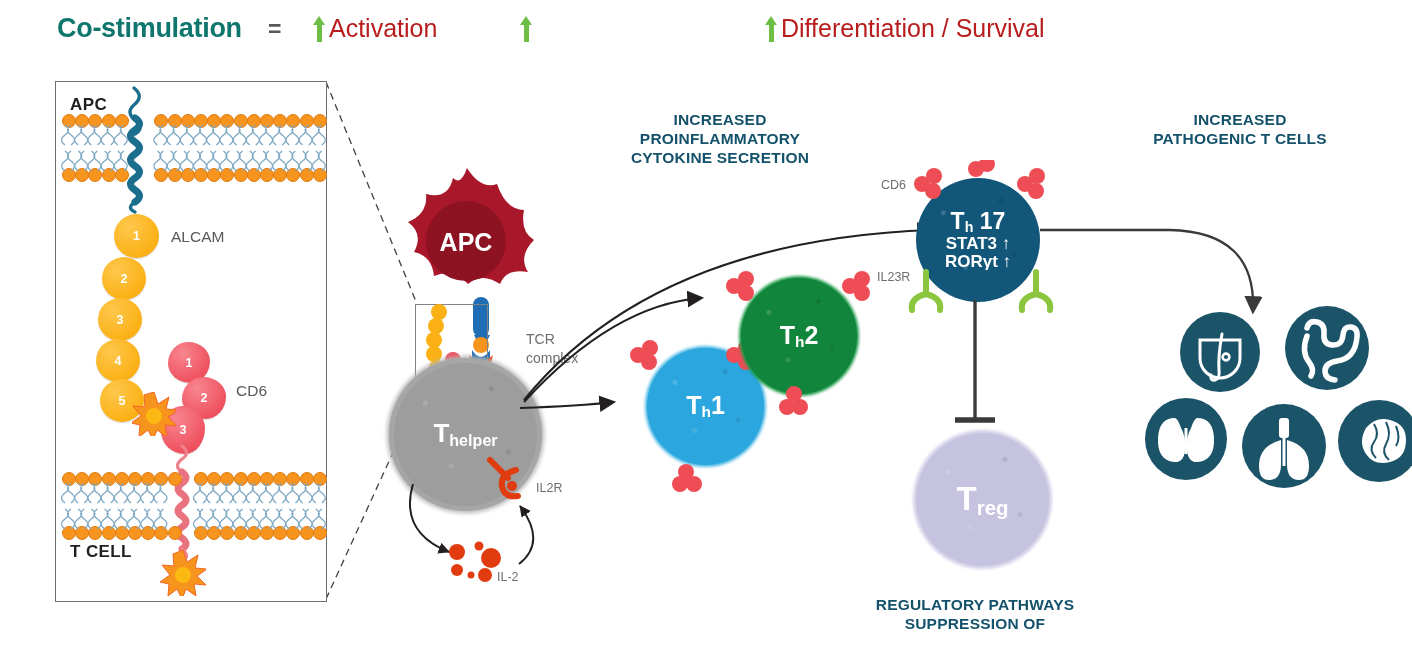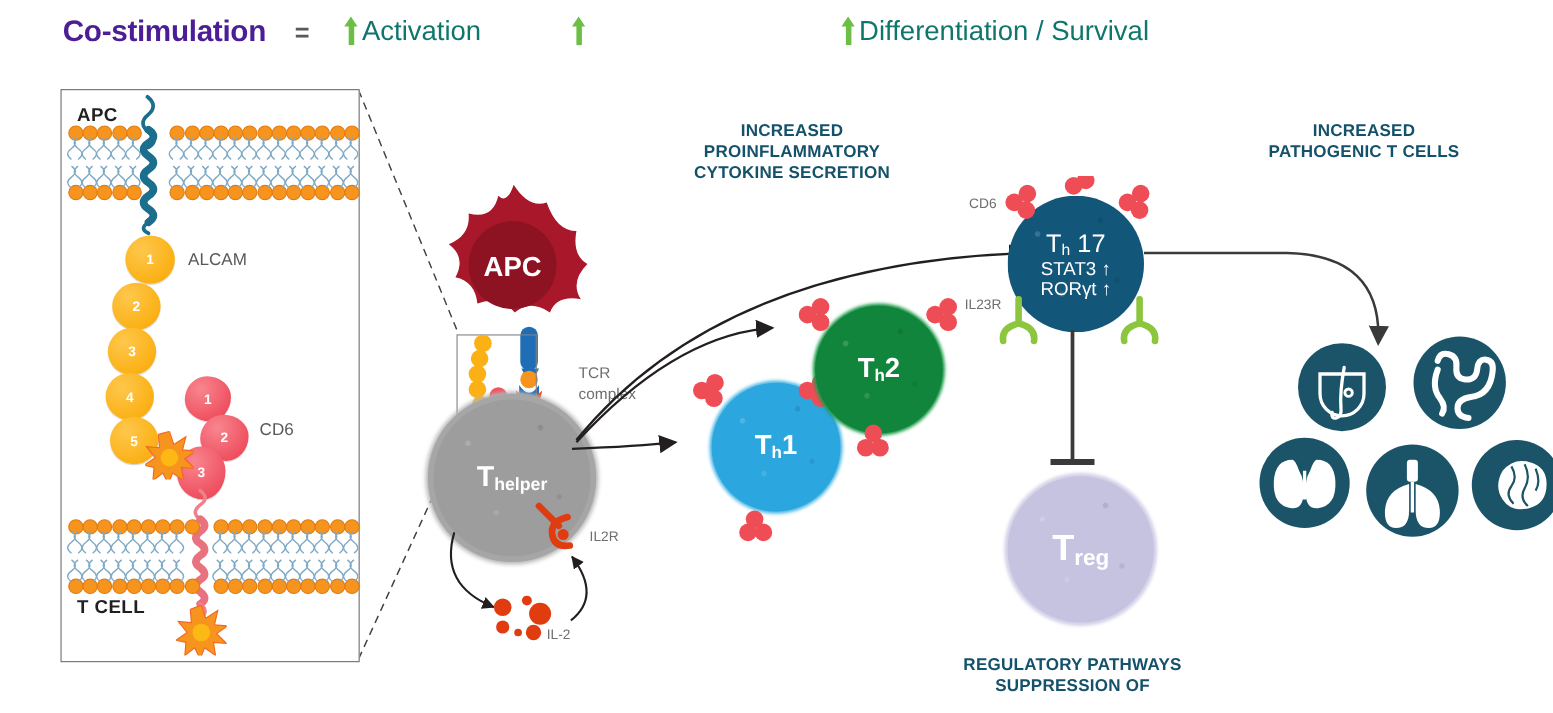--- a/index.html
+++ b/index.html
@@ -2,23 +2,23 @@
 <html><head>
 <meta charset="utf-8">
 <style>
   html,body{margin:0;padding:0;background:#ffffff;}
   body{width:1412px;height:648px;position:relative;overflow:hidden;
        font-family:"Liberation Sans","DejaVu Sans",sans-serif;}
   .abs{position:absolute;}
 
   
   #header{left:0;top:0;width:1412px;height:66px;}
-  .hdr-title{left:57px;top:13px;font-size:27px;font-weight:bold;color:#4c1d95;letter-spacing:-.3px;}
+  .hdr-title{left:57px;top:13px;font-size:27px;font-weight:bold;color:#0f766e;letter-spacing:-.3px;}
   .hdr-eq{left:268px;top:16px;font-size:23px;font-weight:bold;color:#58595b;}
-  .hdr-item{top:14px;font-size:25px;color:#0f766e;white-space:nowrap;}
+  .hdr-item{top:14px;font-size:25px;color:#b91c1c;white-space:nowrap;}
   .uparrow{display:inline-block;width:13px;height:26px;position:relative;vertical-align:-5px;margin-right:3px;}
   .uparrow:before{content:"";position:absolute;left:4px;top:7px;width:5px;height:19px;background:#6cbe45;}
   .uparrow:after{content:"";position:absolute;left:0;top:0;width:0;height:0;
       border-left:6.5px solid transparent;border-right:6.5px solid transparent;border-bottom:9px solid #6cbe45;}
 
   
   .sect-head{font-size:15.5px;font-weight:bold;color:#14526b;line-height:19px;text-align:center;letter-spacing:.2px;}
 
   
   #inset{left:55px;top:81px;width:270px;height:519px;border:1.6px solid #6d6e71;background:#fff;}
@@ -416,21 +416,21 @@
       <circle cx="136" cy="23" r="8"></circle>
     </g>
   <g fill="#ef4d56">
       <circle cx="68" cy="124" r="8"></circle>
       <circle cx="74" cy="137" r="8"></circle>
       <circle cx="61" cy="137" r="8"></circle>
     </g>
 </svg>
 
 <div class="cell abs" style="left: 916px; top: 178px; width: 124px; height: 124px; background: radial-gradient(circle at 22% 28%, rgba(255, 255, 255, 0.16) 0px, rgba(255, 255, 255, 0.16) 2px, transparent 3px), radial-gradient(circle at 68% 18%, rgba(0, 0, 0, 0.1) 0px, rgba(0, 0, 0, 0.1) 2px, transparent 3px), radial-gradient(circle at 40% 72%, rgba(255, 255, 255, 0.12) 0px, rgba(255, 255, 255, 0.12) 2px, transparent 3px), radial-gradient(circle at 80% 62%, rgba(0, 0, 0, 0.08) 0px, rgba(0, 0, 0, 0.08) 2px, transparent 3px) rgb(18, 86, 122);">
-  <div class="cell-lab" style="font-size:17px;font-weight:normal">
+  <div class="cell-lab" style="font-size:17px;font-weight:bold">
     <div style="font-size:23px"><span>T</span><sub>h</sub> <span>17</span></div>
     <div><span>STAT3</span> <span>↑</span></div>
     <div><span>RORγt</span> <span>↑</span></div>
   </div>
 </div>
 <svg class="abs" style="left:890px;top:160px;width:185px;height:180px">
 
   <g fill="#ef4d56">
       <circle cx="32" cy="24" r="8"></circle>
       <circle cx="44" cy="16" r="8"></circle>

